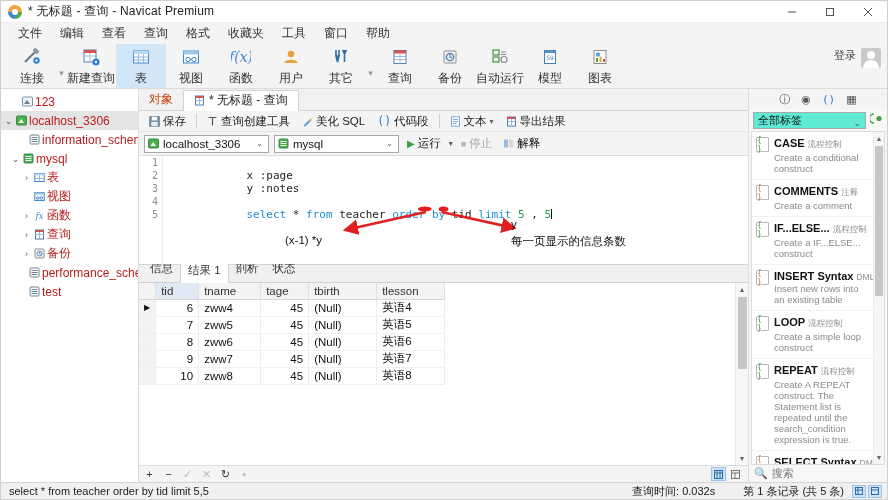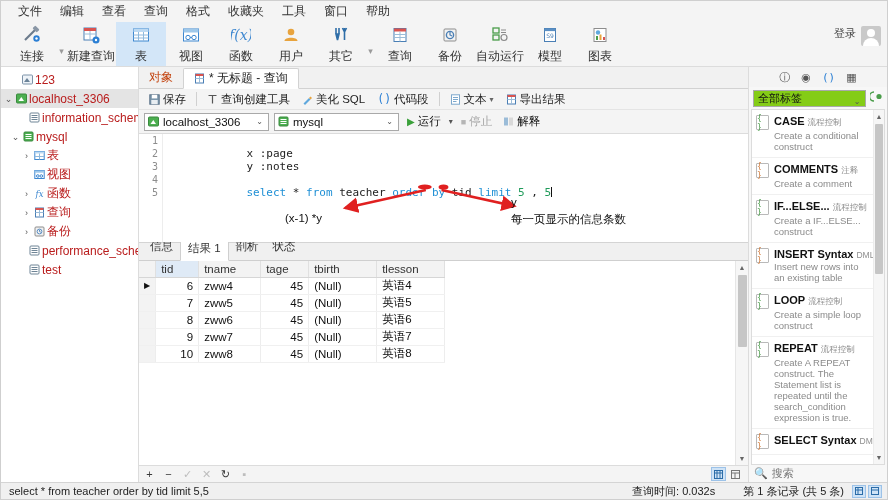--- a/index.html
+++ b/index.html
@@ -140,21 +140,21 @@
   .eb-view { width:15px; height:14px; display:flex; align-items:center; justify-content:center; }
   .eb-view.on { background:#cfe3f6; border:1px solid #9cc2e8; }
 
   
   .rightpane { width:138px; flex:0 0 138px; background:#f7f7f7; display:flex; flex-direction:column; }
   .rp-icons { height:20px; display:flex; align-items:center; justify-content:center; gap:11px;
               background:#f4f4f4; flex:0 0 20px; }
   .rp-ic { font-size:11px; color:#555; }
   .rp-ic.active { color:#2b7fd4; }
   .rp-filter { height:22px; display:flex; align-items:center; gap:4px; padding:0 4px; flex:0 0 22px; }
-  .rp-combo { flex:1; height:17px; border:1px solid #a9a9a9; background:#84cc16; display:flex;
+  .rp-combo { flex:1; height:17px; border:1px solid #a9a9a9; background:#5eead4; display:flex;
               align-items:flex-end; font-size:11px; padding:0 2px 0 4px; color:#111; }
   .rp-combo .carrot { margin-left:auto; font-size:8px; color:#555; width:12px; text-align:center; }
   .rp-list { flex:1; background:#fff; border:1px solid #dcdcdc; margin:0 2px; overflow:hidden;
              position:relative; display:flex; }
   .rp-items { flex:1; overflow:hidden; }
   .snip { display:flex; gap:5px; padding:5px 3px 5px 4px; border-bottom:1px solid #f0f0f0; }
   .snip-ic { width:13px; height:15px; flex:0 0 13px; border:1px solid #b9b9b9; border-radius:1px;
              background:#fff; display:flex; align-items:center; justify-content:center;
              font-size:8px; font-family:"DejaVu Sans Mono",monospace; }
   .snip-body { flex:1; min-width:0; }
@@ -176,20 +176,42 @@
   .sb-b { width:14px; height:13px; border:1px solid #9cc2e8; background:#cfe3f6;
           display:flex; align-items:center; justify-content:center; font-size:8px; color:#2b6ca8; }
 
   .arrow-layer { position:absolute; left:0; top:0; width:100%; height:100%; pointer-events:none; }
 </style>
 </head>
 <body>
 
 <div class="app">
 
+  <div class="titlebar">
+    <div class="logo"></div>
+    <div class="title-text">* 无标题 - 查询 - Navicat Premium</div>
+    <div class="win-ctrls">
+      <div class="win-btn">
+        <svg width="10" height="10" viewBox="0 0 10 10">
+            <line x1="1" y1="5" x2="9" y2="5" stroke="#555" stroke-width="1"></line>
+          </svg>
+      </div>
+      <div class="win-btn">
+        <svg width="10" height="10" viewBox="0 0 10 10">
+            <rect x="1.5" y="1.5" width="7" height="7" fill="none" stroke="#555" stroke-width="1"></rect>
+          </svg>
+      </div>
+      <div class="win-btn close">
+        <svg width="10" height="10" viewBox="0 0 10 10">
+            <line x1="1" y1="1" x2="9" y2="9" stroke="#555" stroke-width="1"></line>
+            <line x1="9" y1="1" x2="1" y2="9" stroke="#555" stroke-width="1"></line>
+          </svg>
+      </div>
+    </div>
+  </div>
 
   <div class="menubar">
     <div class="menu-item">文件</div>
     <div class="menu-item">编辑</div>
     <div class="menu-item">查看</div>
     <div class="menu-item">查询</div>
     <div class="menu-item">格式</div>
     <div class="menu-item">收藏夹</div>
     <div class="menu-item">工具</div>
     <div class="menu-item">窗口</div>

